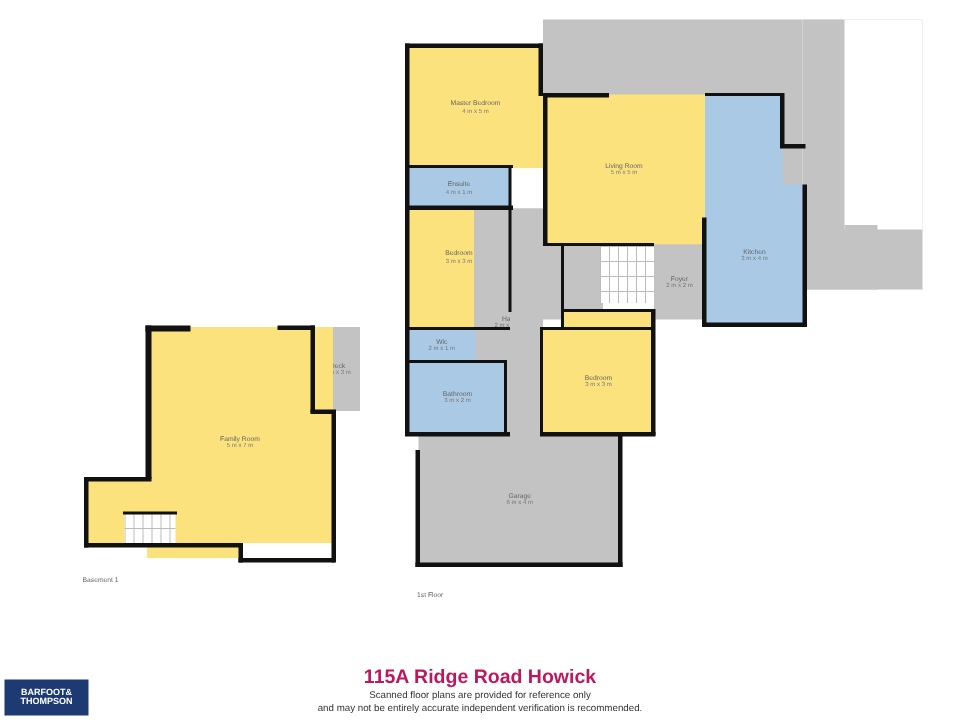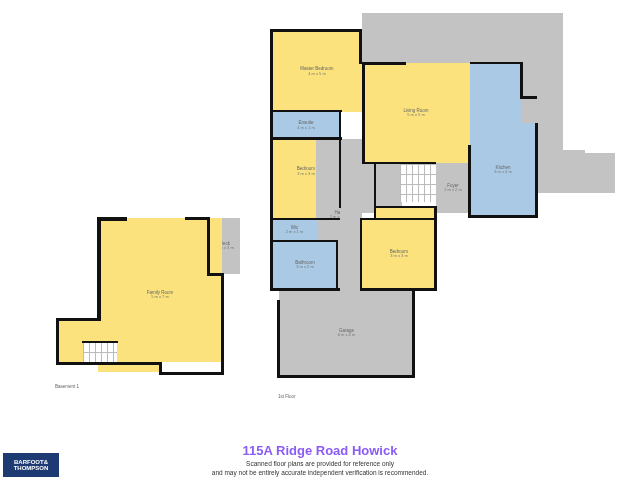--- a/index.html
+++ b/index.html
@@ -9,21 +9,21 @@
   .yellow{background:#fbe27d;}
   .blue{background:#a9c9e4;}
   .grey{background:#c3c3c3;}
   .rname{font-size:4.5px;color:#666;line-height:1.2;}
   .rdim{font-size:4px;color:#777;line-height:1.2;}
   .wall{position:absolute;background:#111;}
   .stairs{position:absolute;background:#fff;
     background-image:linear-gradient(90deg,#bbb 1px,transparent 1px),linear-gradient(#bbb 1px,transparent 1px);
     background-size:6px 100%,100% 10px;}
   .lvl{position:absolute;font-size:4.5px;color:#666;}
-  .title{position:absolute;left:0;width:640px;top:443px;text-align:center;font-size:13px;font-weight:bold;color:#8b5cf6;}
+  .title{position:absolute;left:0;width:640px;top:443px;text-align:center;font-size:13px;font-weight:bold;color:#be185d;}
   .disc{position:absolute;left:0;width:640px;text-align:center;font-size:6.5px;color:#333;}
   .logo{position:absolute;left:3px;top:453px;width:56px;height:24px;background:#1d3a73;color:#fff;font-size:6px;font-weight:bold;display:flex;flex-direction:column;justify-content:center;align-items:center;line-height:1.05;}
 </style>
 </head>
 <body>
 
 <div>
 
   <div class="room grey" style="left:362px;top:13px;width:253px;height:180px;align-items:flex-end;justify-content:flex-start;padding:30px 60px 0 0;">
     <span class="rname">Deck</span>

